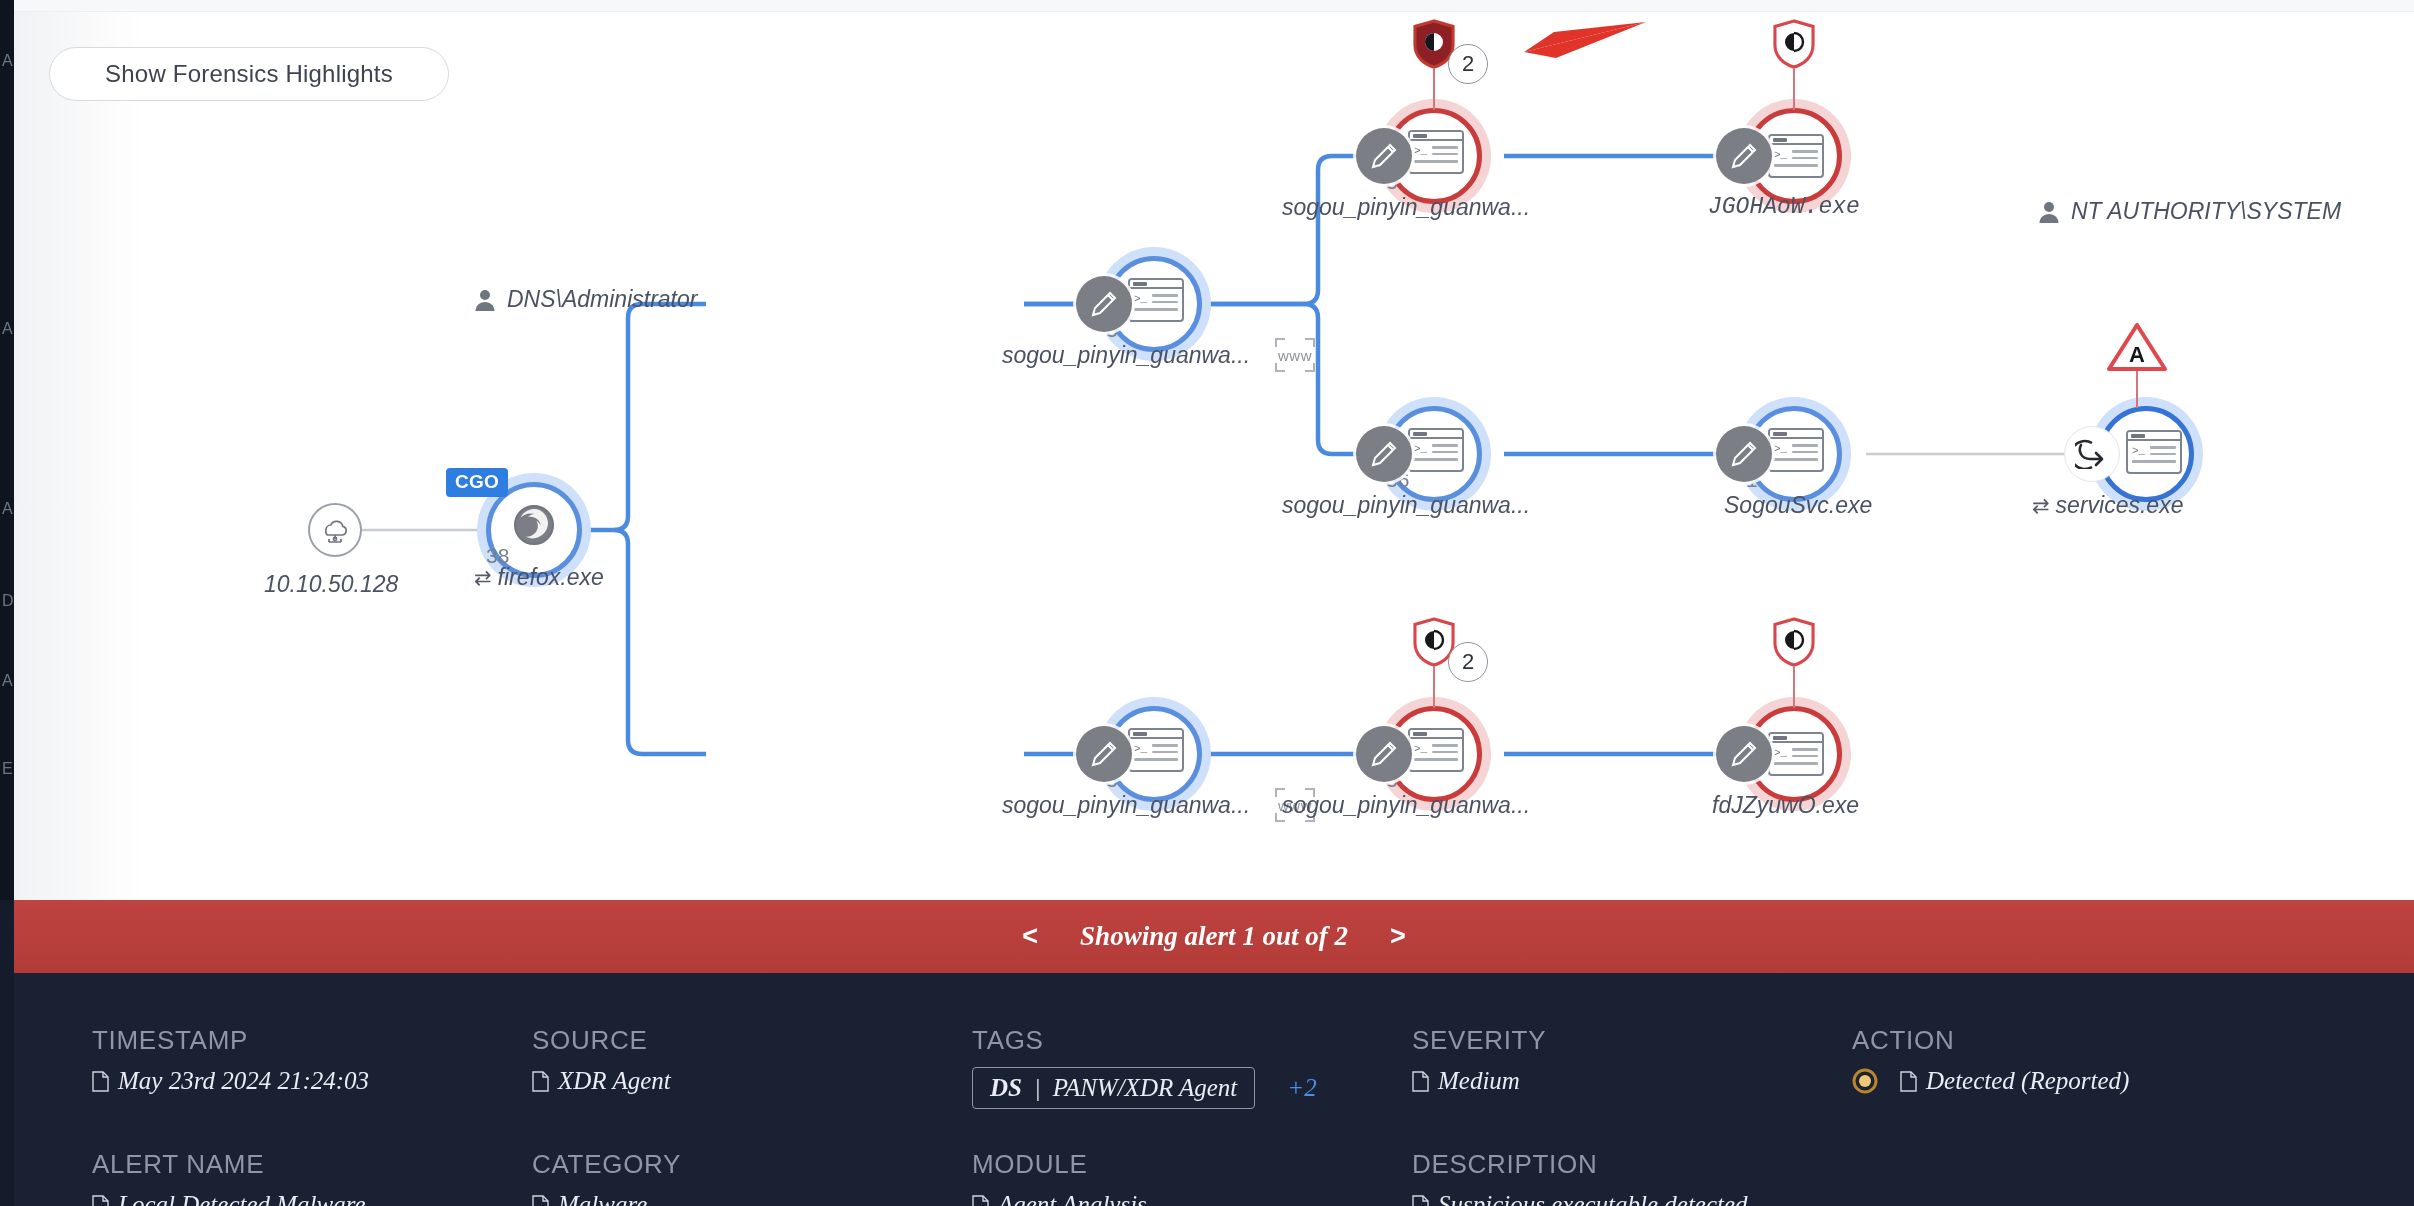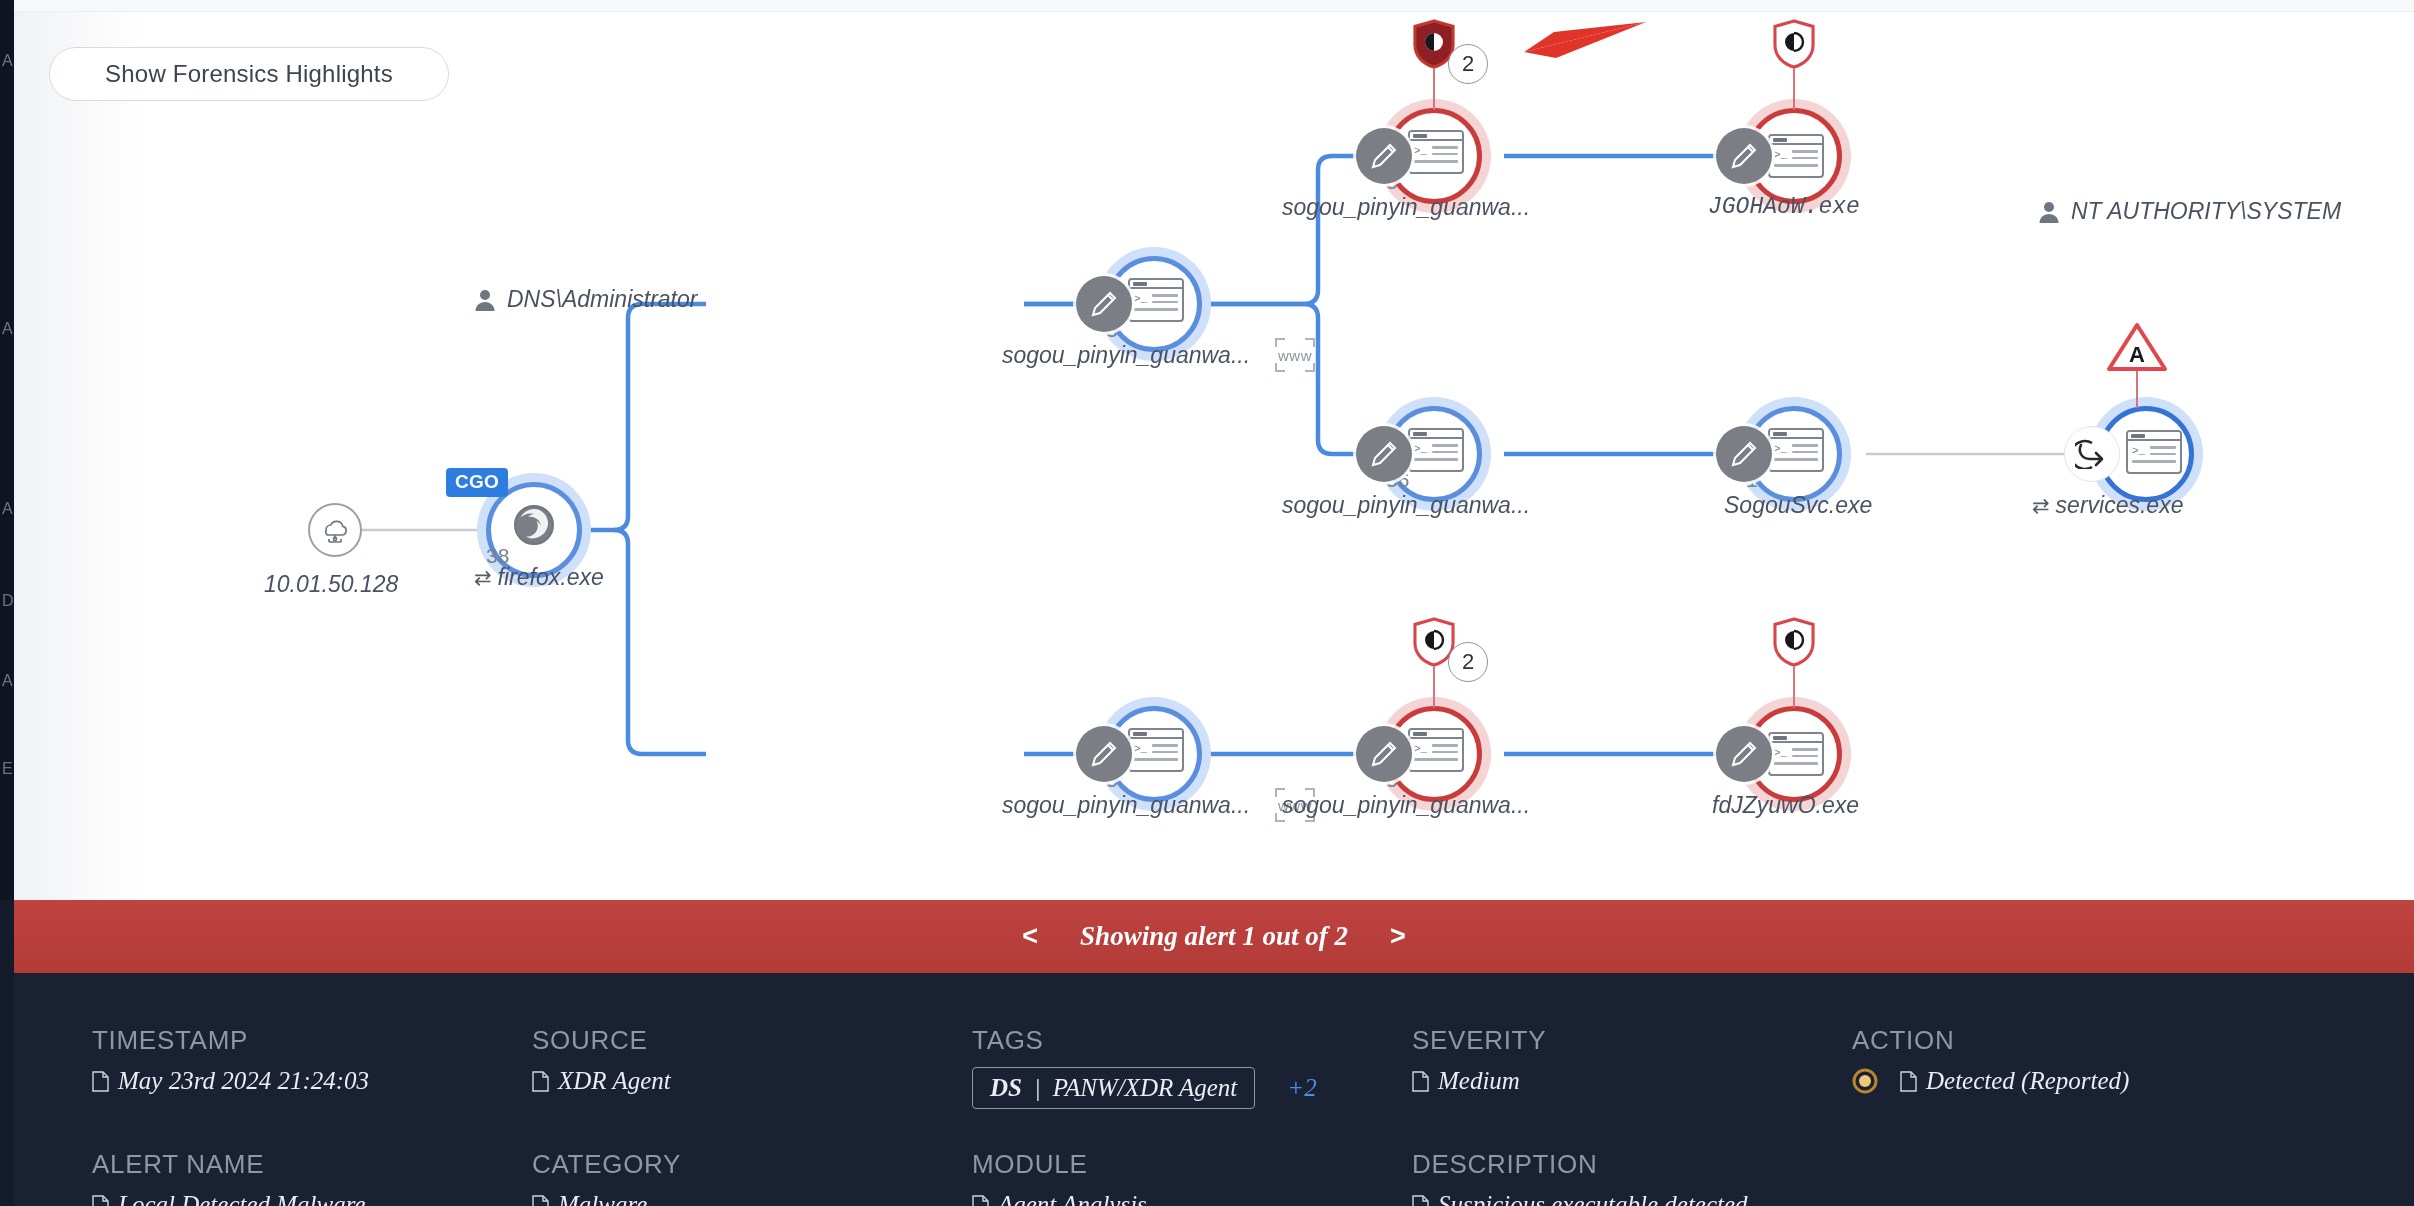--- a/index.html
+++ b/index.html
@@ -159,21 +159,21 @@
     </svg>
 
     <div class="node" style="left:294px;top:503px;">
       <div class="cloudnode">
         <svg width="34" height="30" viewBox="0 0 34 30">
           <path d="M8 15a5 5 0 0 1 4.8-5 6.4 6.4 0 0 1 12 1.4A4.4 4.4 0 0 1 24.5 20H9.5A4.6 4.6 0 0 1 8 15z" fill="none" stroke="#6f7680" stroke-width="1.7"></path>
           <path d="M17 20v4 M11 27h12 M11 24v3 M23 24v3 M17 24h0" fill="none" stroke="#6f7680" stroke-width="1.7"></path>
           <circle cx="17" cy="24" r="1.6" fill="none" stroke="#6f7680" stroke-width="1.6"></circle>
         </svg>
       </div>
-      <div class="nlabel" style="left:-44px;top:68px;">10.01.50.128</div>
+      <div class="nlabel" style="left:-44px;top:68px;">10.10.50.128</div>
     </div>
 
     <div class="node" style="left:472px;top:482px;">
       <div class="ring halo" style="left:-9px;top:-9px;width:114px;height:114px;"></div>
       <div class="ring core blue" style="left:0;top:0;width:96px;height:96px;"></div>
       <div class="ff" style="left:25px;top:20px;">
         <svg width="46" height="46" viewBox="0 0 46 46">
           <circle cx="23" cy="23" r="19" fill="#7b7f85"></circle>
           <path d="M23 7c-6 0-11 3.5-13.4 8.6 2.4-2.6 6-4.2 9.9-4.2 1.6 0 3 .2 4.4.7-2.6.2-5 1.2-6.8 2.8 3.6-.6 7.2.4 9.8 2.9 1.7 1.7 2.7 3.8 2.9 6-.8-2-2.3-3.7-4.3-4.7 1.4 2.3 1.8 5.1.9 7.8-1.6 5-6.6 8.2-11.8 7.7 3 1.7 6.6 2.3 10.1 1.4C31.7 34.3 37 28.3 37 21.2 37 13.4 30.7 7 23 7z" fill="#fff" opacity=".9"></path>
           <circle cx="23" cy="23" r="19" fill="none" stroke="#6f7680" stroke-width="2"></circle>

